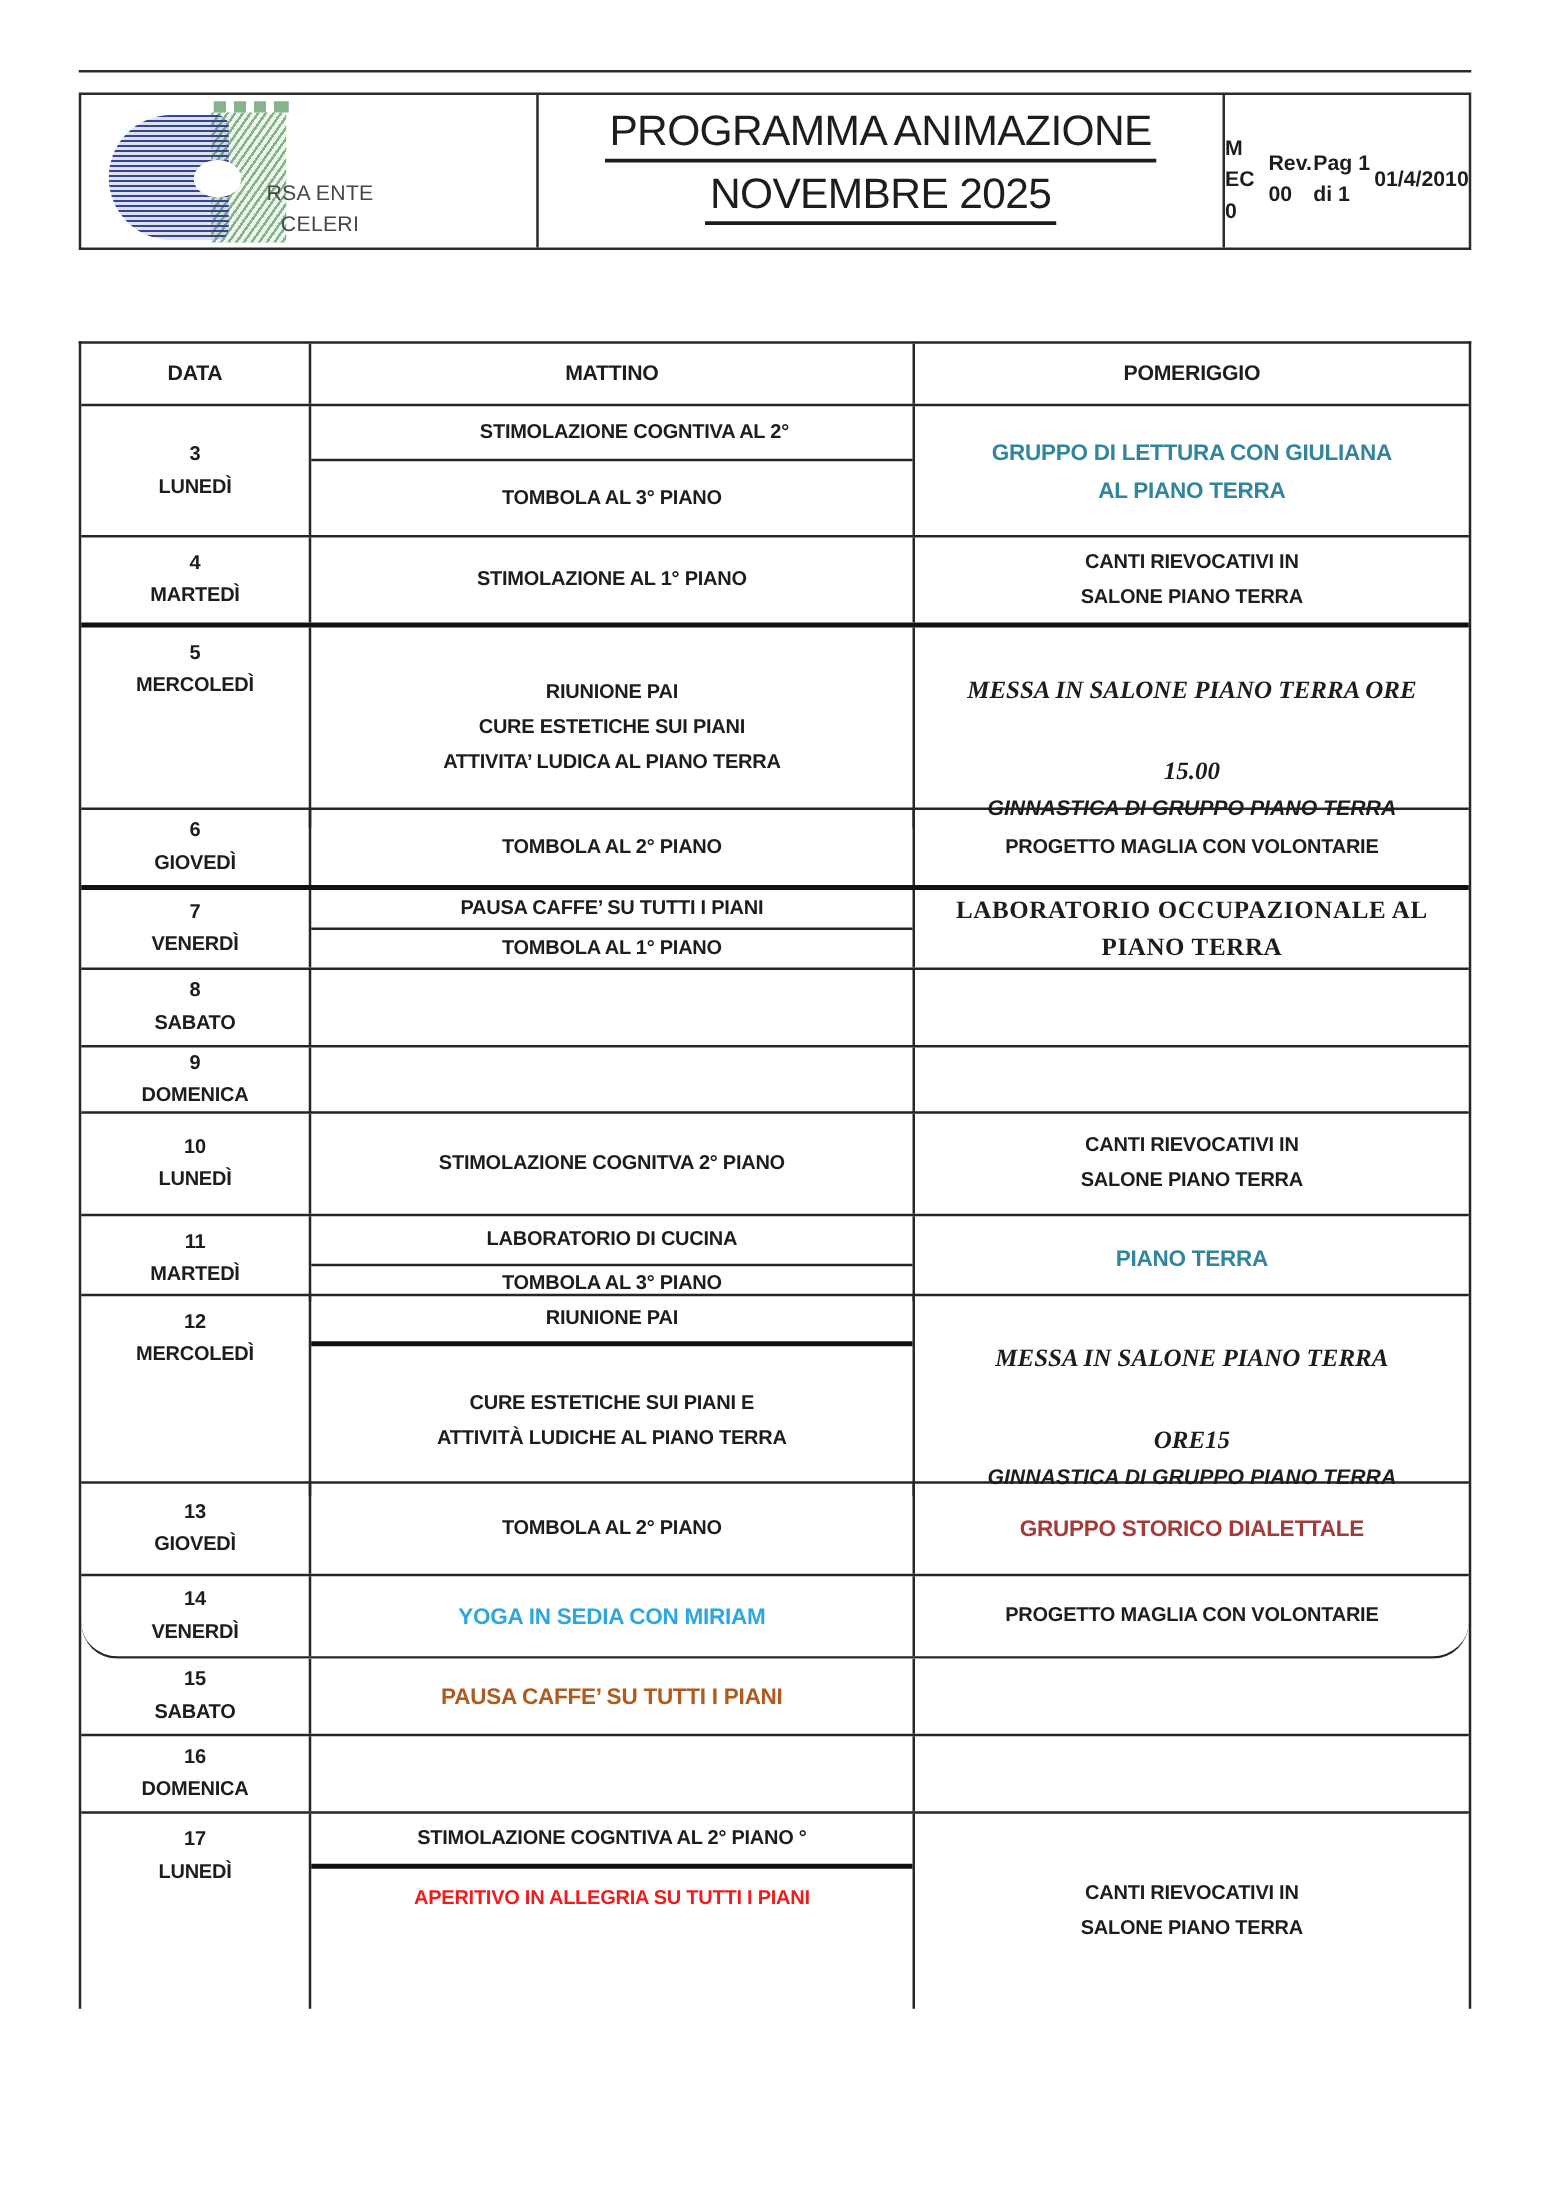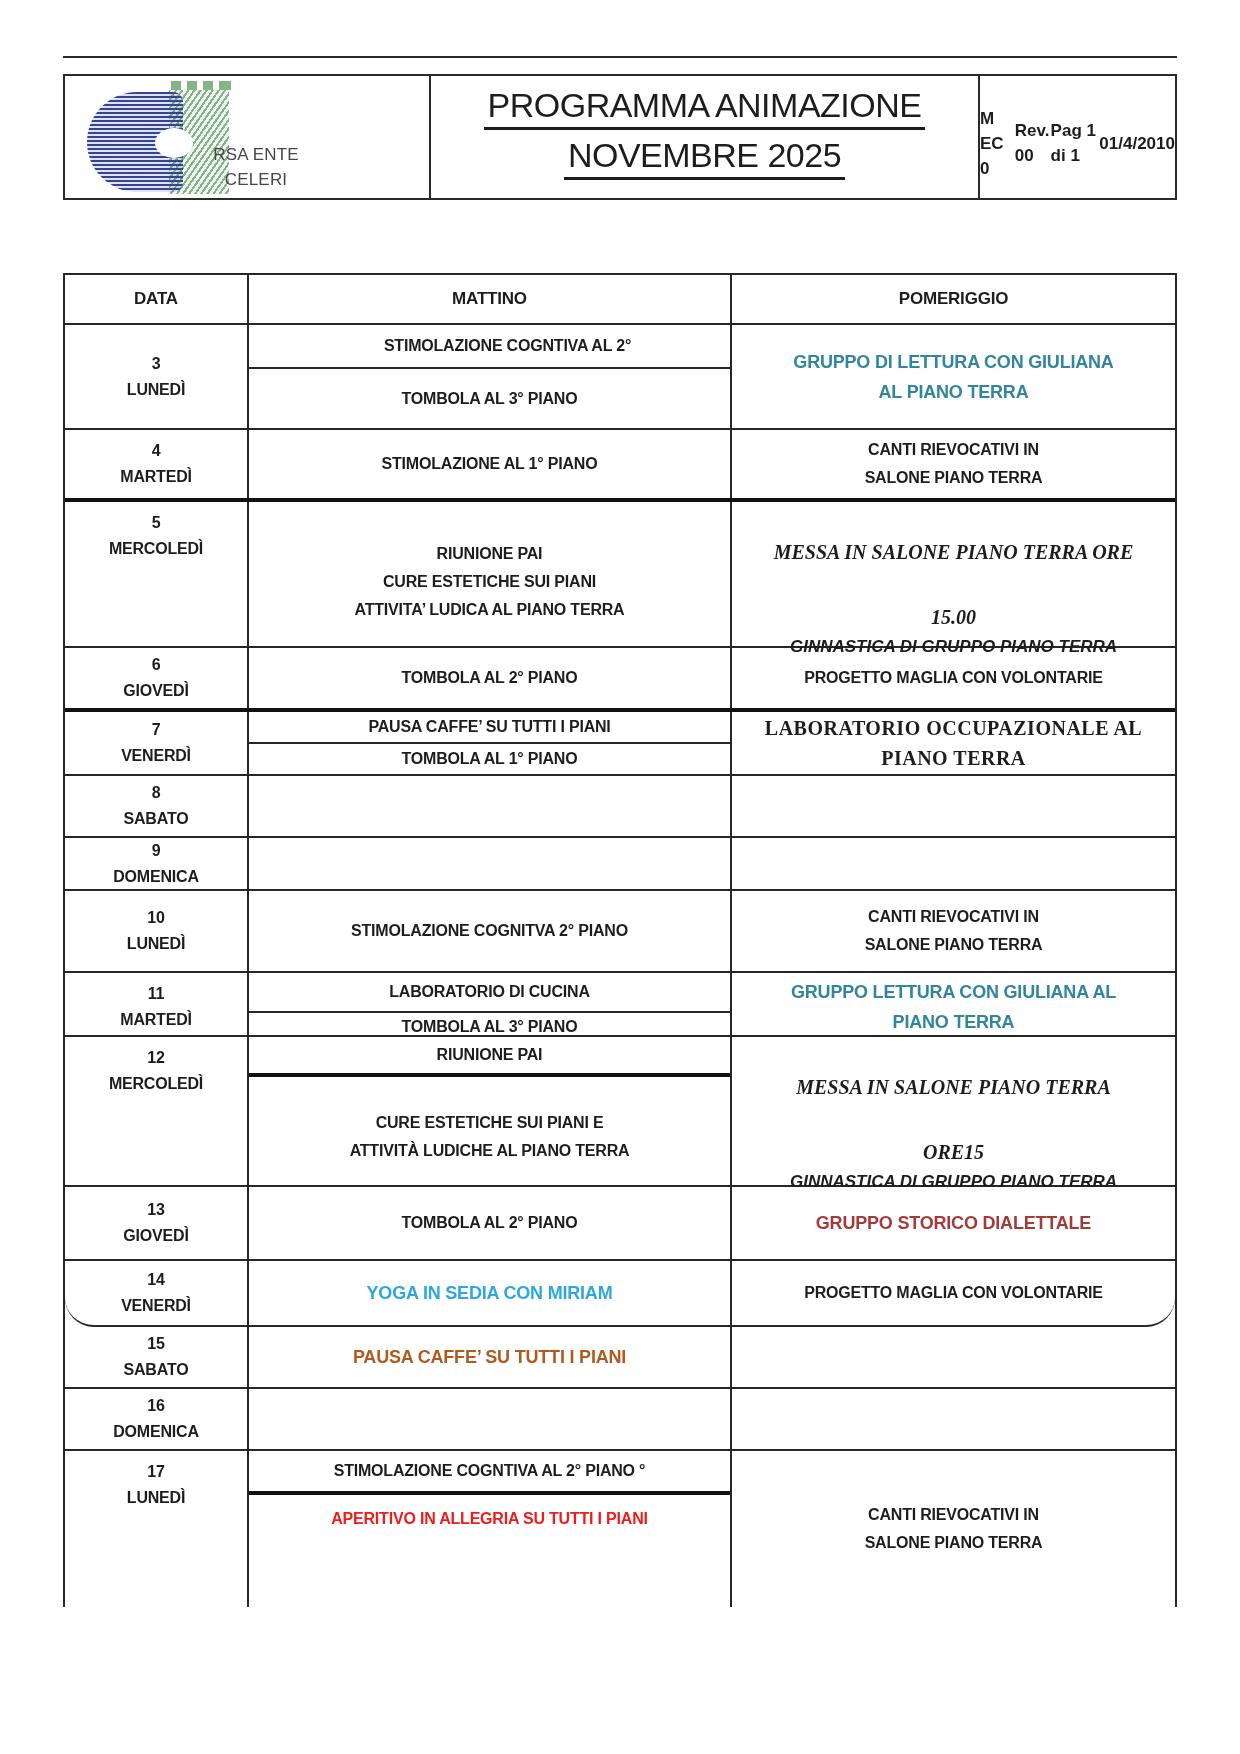--- a/index.html
+++ b/index.html
@@ -215,21 +215,20 @@
         </div>
         <div class="cell morningc">
           <div class="sub div-thin" style="height: 40px; flex: 0 0 auto;">
             <div class="line s-sans">LABORATORIO DI CUCINA</div>
           </div>
           <div class="sub">
             <div class="line s-sans">TOMBOLA AL 3° PIANO</div>
           </div>
         </div>
         <div class="cell afternoonc">
-          <div class="line s-sansL" style="color: rgb(49, 133, 156);">GRUPPO LETTURA CON GIULIANA  AL</div>
           <div class="line s-sansL" style="color: rgb(49, 133, 156);">PIANO TERRA</div>
         </div>
       </div>
       <div class="trow" style="height: 150px;">
         <div class="cell datec topalign">
           <div class="dnum">12</div>
           <div class="dname">MERCOLEDÌ</div>
         </div>
         <div class="cell morningc">
           <div class="sub div-thick" style="height: 40px; flex: 0 0 auto;">

